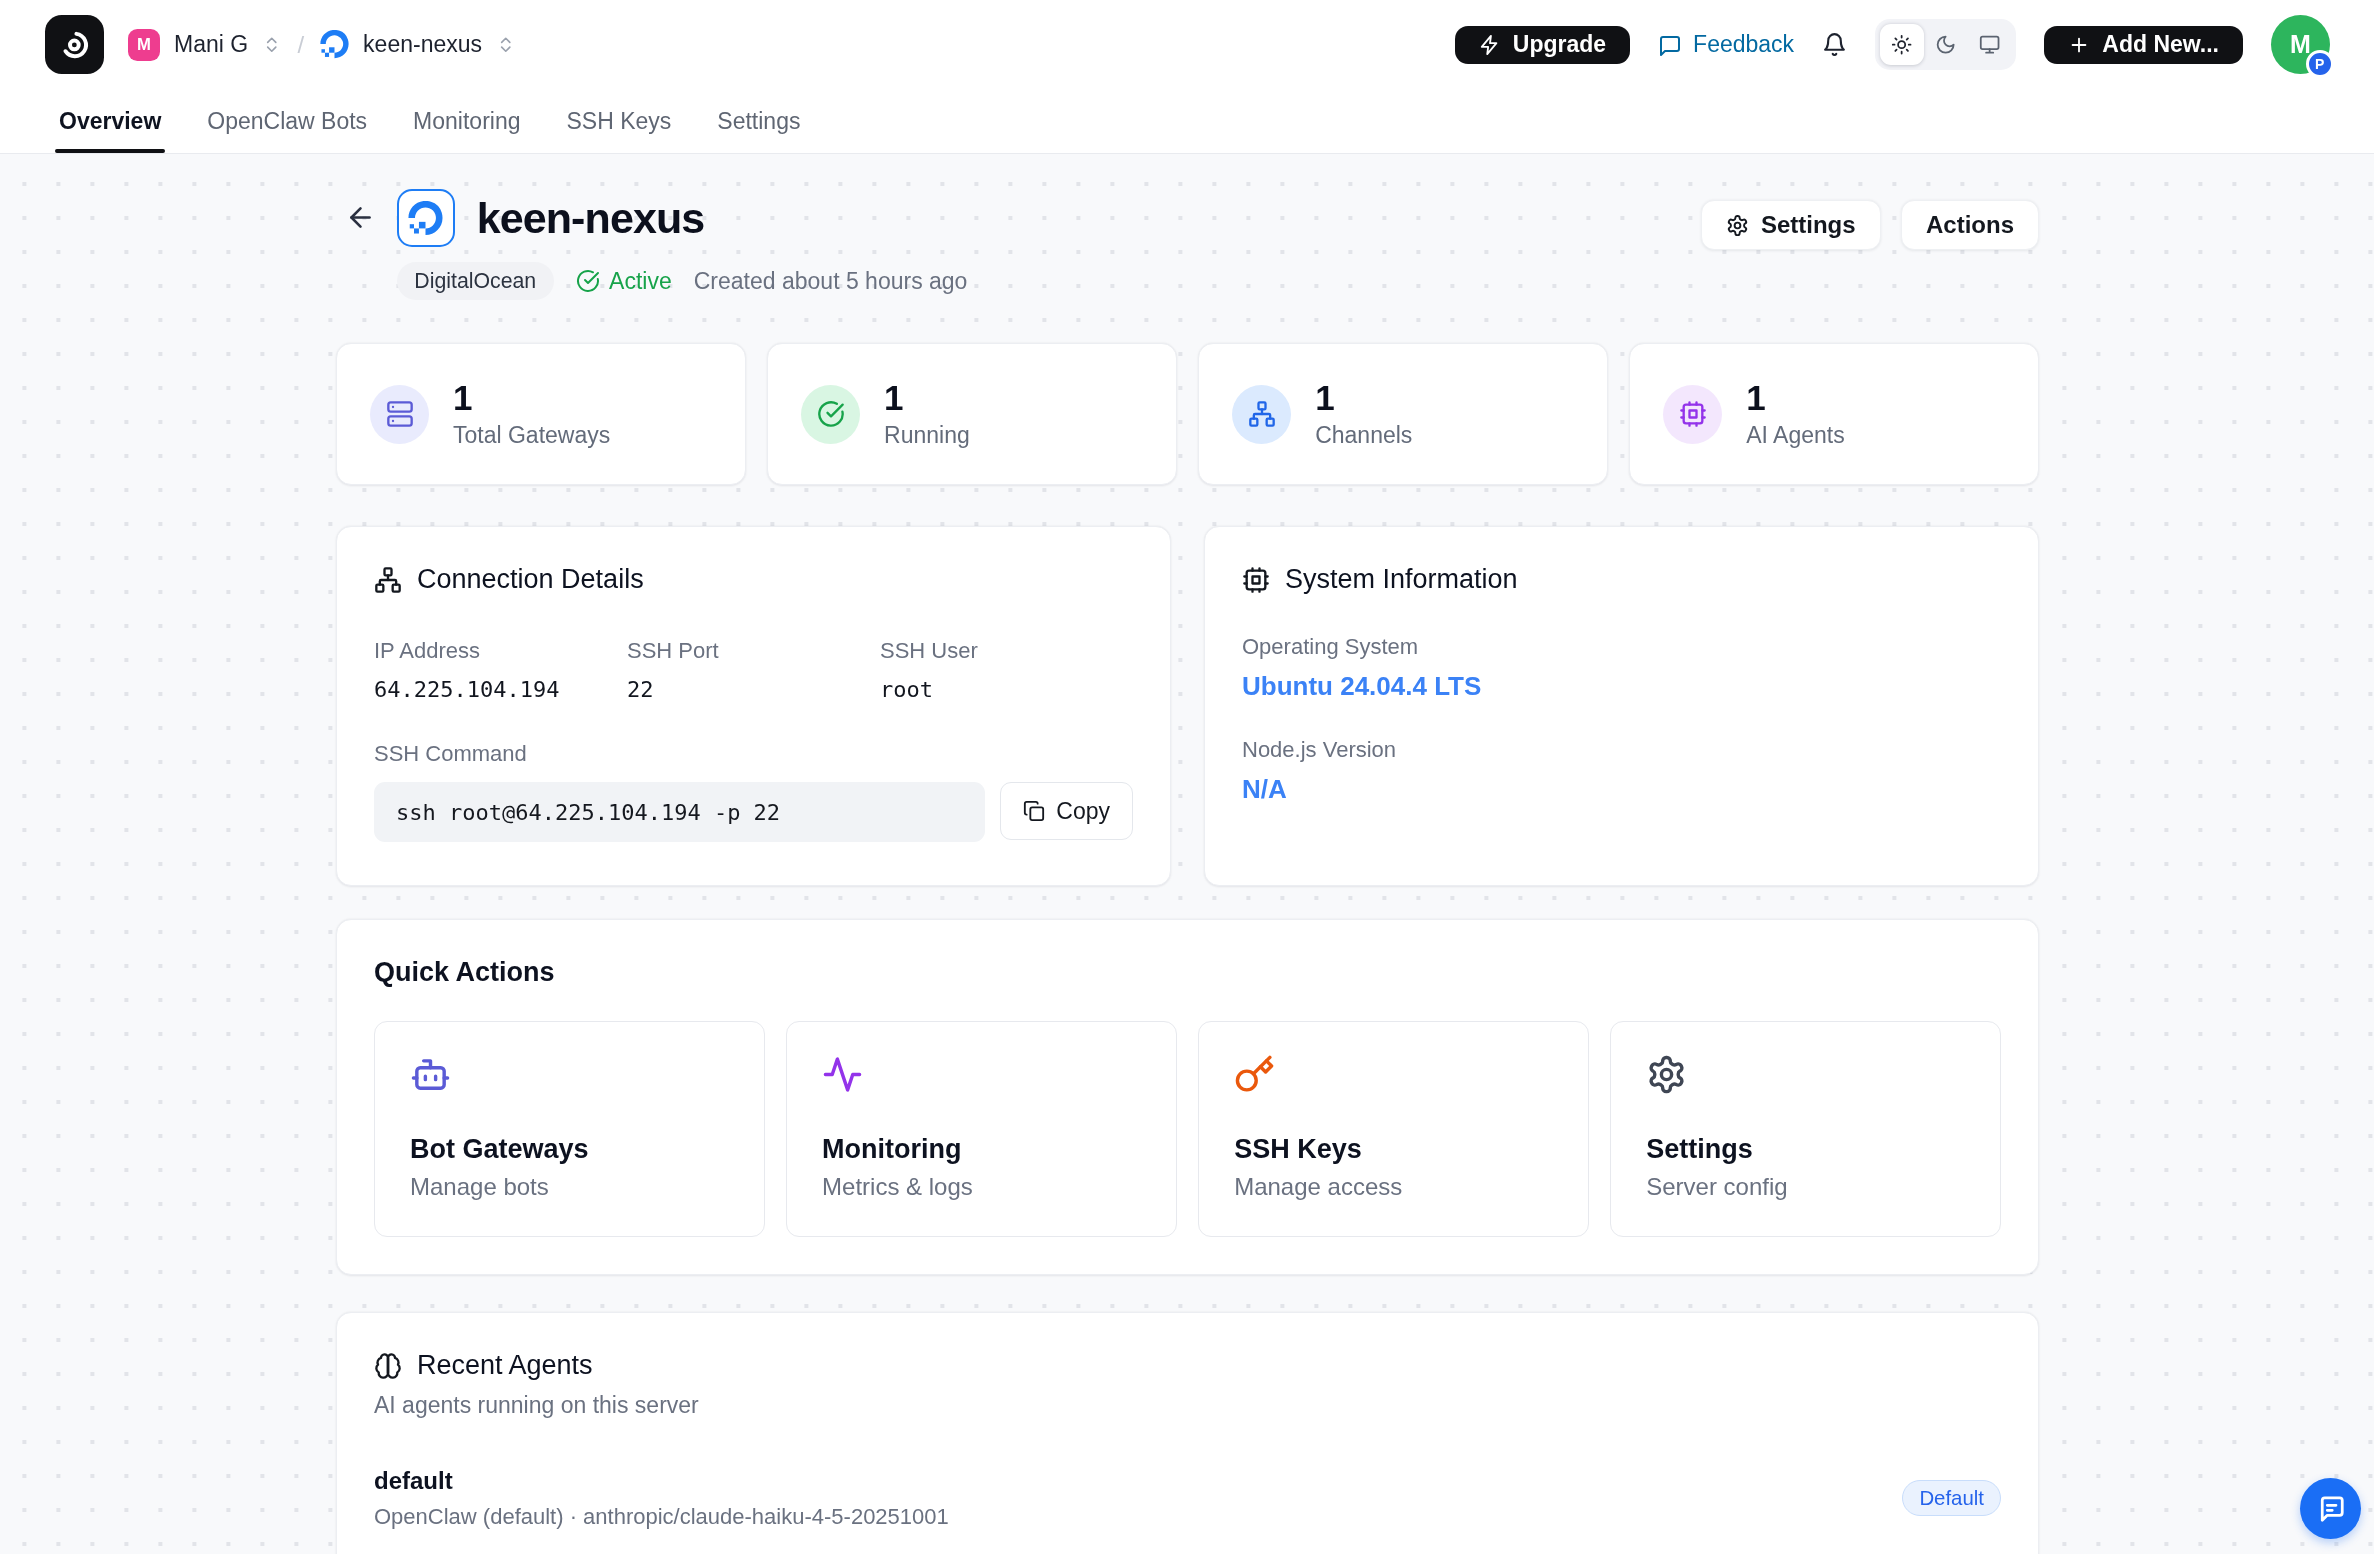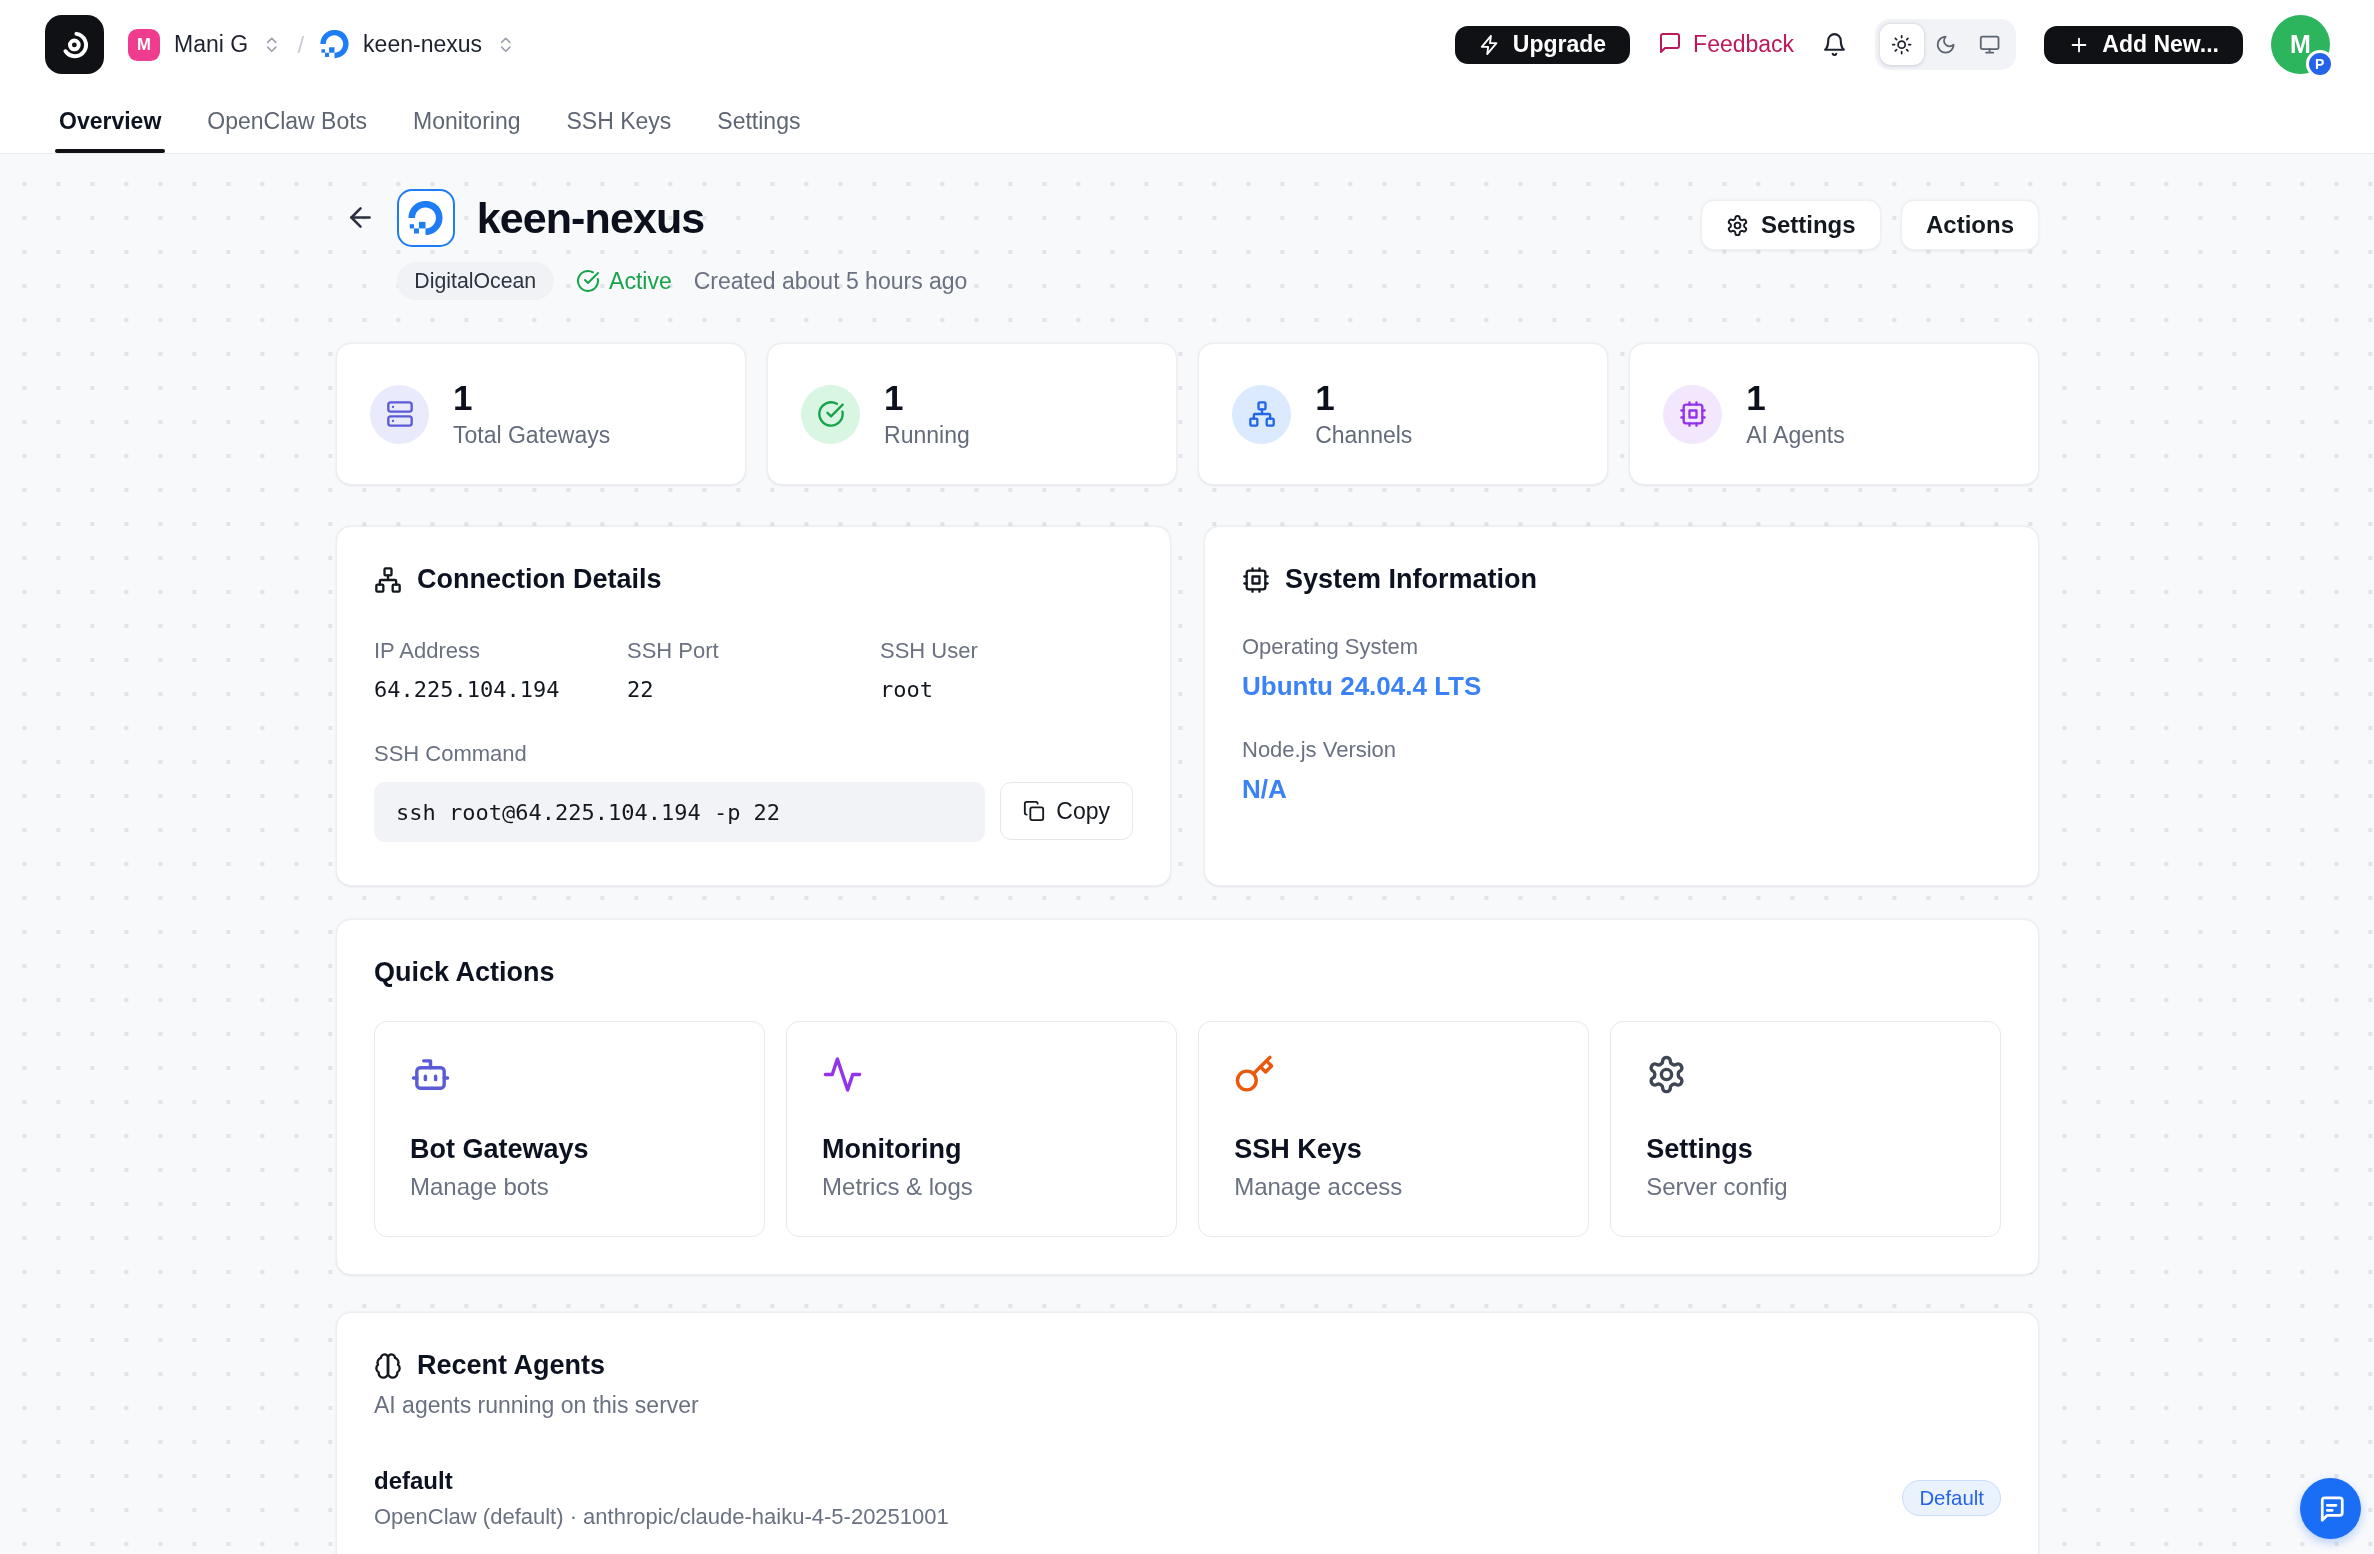--- a/index.html
+++ b/index.html
@@ -21,22 +21,22 @@
   .ws-badge { width:32px; height:32px; border-radius:9.3px; background:#ee3d8f; color:#fff; font-size:16.7px; font-weight:700; display:flex; align-items:center; justify-content:center; }
   .crumb-name { font-weight:500; color:#1d222e; }
   .chev { color:#9aa1ad; }
   .crumb-sep { color:#c9cdd5; font-size:24px; padding:0 1.9px; }
   .do-mark-sm { width:29px; height:29px; }
 
   .topbar-right { margin-left:auto; display:flex; align-items:center; gap:28px; }
   .btn-black { height:38px; background:#101114; color:#fff; border:none; border-radius:13px;
                display:flex; align-items:center; gap:12px; padding:0 24px; font-size:23px; font-weight:600;
                font-family:inherit; cursor:pointer; }
-  .btn-ghost { background:none; border:none; display:flex; align-items:flex-start; gap:11px;
-               font-size:23px; font-weight:500; color:#be185d; font-family:inherit; cursor:pointer; }
+  .btn-ghost { background:none; border:none; display:flex; align-items:flex-end; gap:11px;
+               font-size:23px; font-weight:500; color:#0369a1; font-family:inherit; cursor:pointer; }
   .icon-btn { background:none; border:none; color:#1d222e; cursor:pointer; }
   .theme-switch { background:#f2f3f7; border-radius:15px; padding:4.6px; display:flex; align-items:center; }
   .theme-opt { width:44px; height:41px; border:none; background:transparent; color:#5b6370; border-radius:11px;
                display:flex; align-items:center; justify-content:center; cursor:pointer; }
   .theme-opt.active { background:#fff; color:#20242e; box-shadow:0 0.9px 3.7px rgba(15,23,42,.18); }
   .avatar-wrap { position:relative; width:59px; height:59px; flex:none; cursor:pointer; }
   .avatar { width:59px; height:59px; border-radius:50%; background:#2db55d; color:#fff; font-size:25px; font-weight:700;
             display:flex; align-items:center; justify-content:center; }
   .avatar-badge { position:absolute; right:-3.7px; bottom:-3.7px; width:28px; height:28px; border-radius:50%;
                   background:#2563eb; color:#fff; font-size:14px; font-weight:700; border:3.7px solid #fff;
@@ -85,21 +85,21 @@
   .stat-ic.indigo { background:#e9ebfd; color:#5b5bd6; }
   .stat-ic.green  { background:#d9f6e3; color:#17a34a; }
   .stat-ic.blue   { background:#dbeafe; color:#2166e8; }
   .stat-ic.purple { background:#f3e7fd; color:#9333ea; }
   .stat-num { font-size:35px; font-weight:700; color:#0c101d; line-height:1.1; }
   .stat-label { font-size:23px; color:#636b7a; margin-top:4.6px; }
 
   .detail-row { display:grid; grid-template-columns:1fr 1fr; gap:33px; margin-top:41px; }
   .detail-card { padding:37px 37px 43px; }
   .card-head { display:flex; align-items:center; gap:15px; color:#0d1220; }
-  .card-title { font-size:27px; font-weight:700; }
+  .card-title { font-size:27px; font-weight:400; }
   .fields3 { display:grid; grid-template-columns:1fr 1fr 1fr; margin-top:43px; }
   .f-label { font-size:22px; color:#6a7180; }
   .f-value-mono { font-family:"DejaVu Sans Mono", monospace; font-size:22px; color:#12161f; margin-top:13px; }
   .f-value { font-size:26px; font-weight:600; color:#3b82f6; margin-top:11px; }
   .cmd-block { margin-top:39px; }
   .cmd-row { display:flex; gap:15px; margin-top:15px; }
   .code-box { flex:1; background:#f1f3f6; border-radius:11px; height:60px; display:flex; align-items:center;
               padding:0 22px; font-family:"DejaVu Sans Mono", monospace; font-size:22px; color:#15181f; }
   .copy-btn { height:58px; background:#fff; border:0.9px solid #e4e7ec; border-radius:11px; padding:0 22px;
               display:flex; align-items:center; gap:11px; font-size:23px; font-weight:500; color:#14181f;

